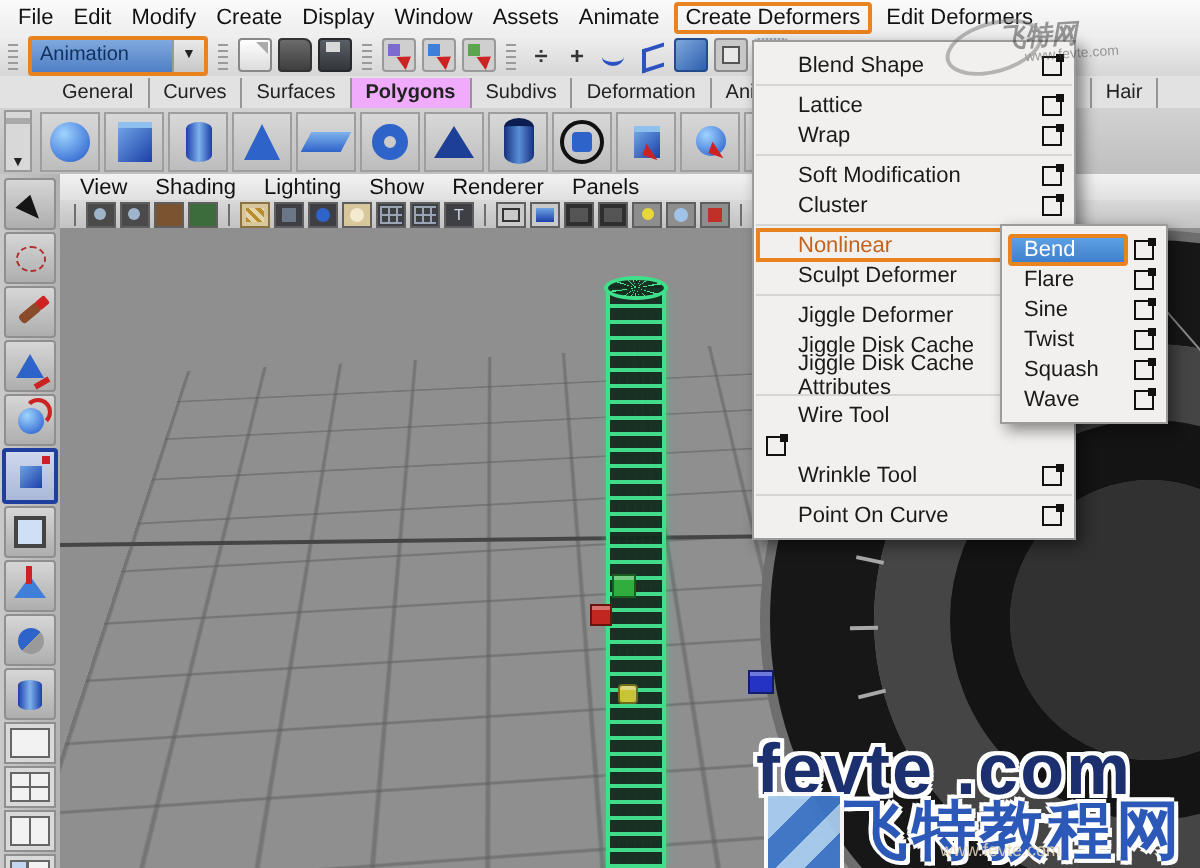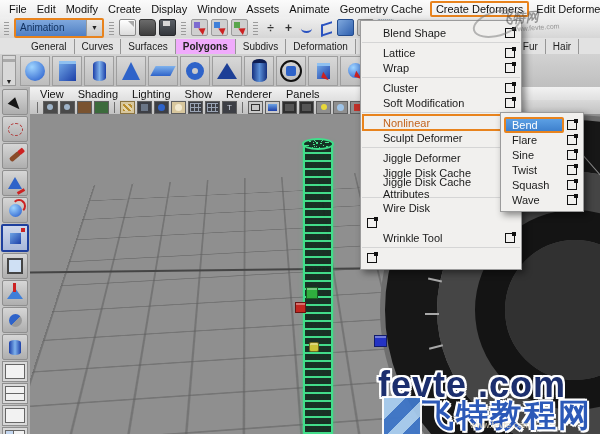--- a/index.html
+++ b/index.html
@@ -154,21 +154,21 @@
             background:
             repeating-linear-gradient(0deg,rgba(63,224,138,.95) 0 2px,rgba(16,40,28,.92) 2px 8px),
             repeating-linear-gradient(90deg,rgba(63,224,138,.55) 0 1px,transparent 1px 4px);
             border-left:2px solid #3fe08a;border-right:2px solid #3fe08a;box-shadow:0 0 4px rgba(40,220,120,.6)}
   #cylcap{position:absolute;left:272px;top:24px;width:32px;height:12px;border-radius:50%;z-index:11;
           border:2px solid #3fe08a;box-sizing:border-box;
           background:repeating-conic-gradient(rgba(70,230,140,.95) 0 4deg,rgba(18,45,32,.95) 4deg 26deg)}
   .qcube{position:absolute;border:1px solid rgba(0,0,0,.45);box-shadow:inset 0 2px rgba(255,255,255,.35);z-index:12}
   
   .menu-panel{background:#f1f0ee;border:1px solid #9b9b9b;box-shadow:3px 3px 7px rgba(0,0,0,.45);z-index:50;font-size:11px;color:#1a1a1a}
-  #main-menu{left:360px;top:20px;width:160px;padding:4px 0}
+  #main-menu{left:376px;top:20px;width:160px;padding:4px 0}
   .mi{height:15px;display:flex;align-items:center;padding:0 6px 0 2px;position:relative}
   .mi-in{flex:1;display:flex;align-items:center;height:15px;padding-left:20px;position:relative}
   .mi.hl .mi-in{outline:2px solid #e8831d;outline-offset:-1px;color:#c2641f}
   .subarrow{position:absolute;right:3px;font-size:7px;color:#222}
   .msep{border-top:1px solid #d5d5d5;margin:2px 1px}
   .optbox{width:8px;height:8px;border:1px solid #111;position:relative;flex:none;margin-left:4px}
   .optbox::after{content:"";position:absolute;right:-2px;top:-2px;width:4px;height:4px;background:#111}
   #sub-menu{left:500px;top:112px;width:82px;padding:4px 0}
   .sm-row{height:15px;display:flex;align-items:center;padding:0 6px 0 4px}
   .sm-label{flex:1;padding-left:7px;height:14px;line-height:14px}
@@ -191,21 +191,20 @@
 
 <div id="menubar" class="abs">
   <span class="mb-item">File</span>
   <span class="mb-item">Edit</span>
   <span class="mb-item">Modify</span>
   <span class="mb-item">Create</span>
   <span class="mb-item">Display</span>
   <span class="mb-item">Window</span>
   <span class="mb-item">Assets</span>
   <span class="mb-item">Animate</span>
-  <span class="mb-item">Geometry Cache</span>
   <span class="mb-item mb-hl">Create Deformers</span>
   <span class="mb-item">Edit Deformers</span>
 
 </div>
 
 <div id="statusline" class="abs">
   <span class="grip"></span>
   <span id="mode-combo">
     <span class="val">Animation</span>
     <span class="arr">▼</span>
@@ -421,27 +420,27 @@
   </div>
   <div class="mi">
     <span class="mi-in">
         <span>Wrap</span>
       </span>
     <span class="optbox"></span>
   </div>
   <div class="msep"></div>
   <div class="mi">
     <span class="mi-in">
+        <span>Soft Modification</span>
+      </span>
+    <span class="optbox"></span>
+  </div>
+  <div class="mi">
+    <span class="mi-in">
         <span>Cluster</span>
-      </span>
-    <span class="optbox"></span>
-  </div>
-  <div class="mi">
-    <span class="mi-in">
-        <span>Soft Modification</span>
       </span>
     <span class="optbox"></span>
   </div>
   <div class="msep"></div>
   <div class="mi hl">
     <span class="mi-in">
         <span>Nonlinear</span>
       <span class="subarrow">▶</span>
       </span>
   </div>
@@ -462,34 +461,37 @@
       </span>
   </div>
   <div class="mi">
     <span class="mi-in">
         <span>Jiggle Disk Cache Attributes</span>
       </span>
   </div>
   <div class="msep"></div>
   <div class="mi">
     <span class="mi-in">
-        <span>Wire Disk</span>
+        <span>Wire Tool</span>
       </span>
   </div>
   <div class="mi">
     <span class="optbox"></span>
   </div>
   <div class="mi">
     <span class="mi-in">
         <span>Wrinkle Tool</span>
       </span>
     <span class="optbox"></span>
   </div>
   <div class="msep"></div>
   <div class="mi">
+    <span class="mi-in">
+        <span>Point On Curve</span>
+      </span>
     <span class="optbox"></span>
   </div>
 </div>
 
 <div id="sub-menu" class="abs menu-panel">
   <div class="sm-row sel">
     <span class="sm-label">Bend</span>
     <span class="optbox"></span>
   </div>
   <div class="sm-row">

